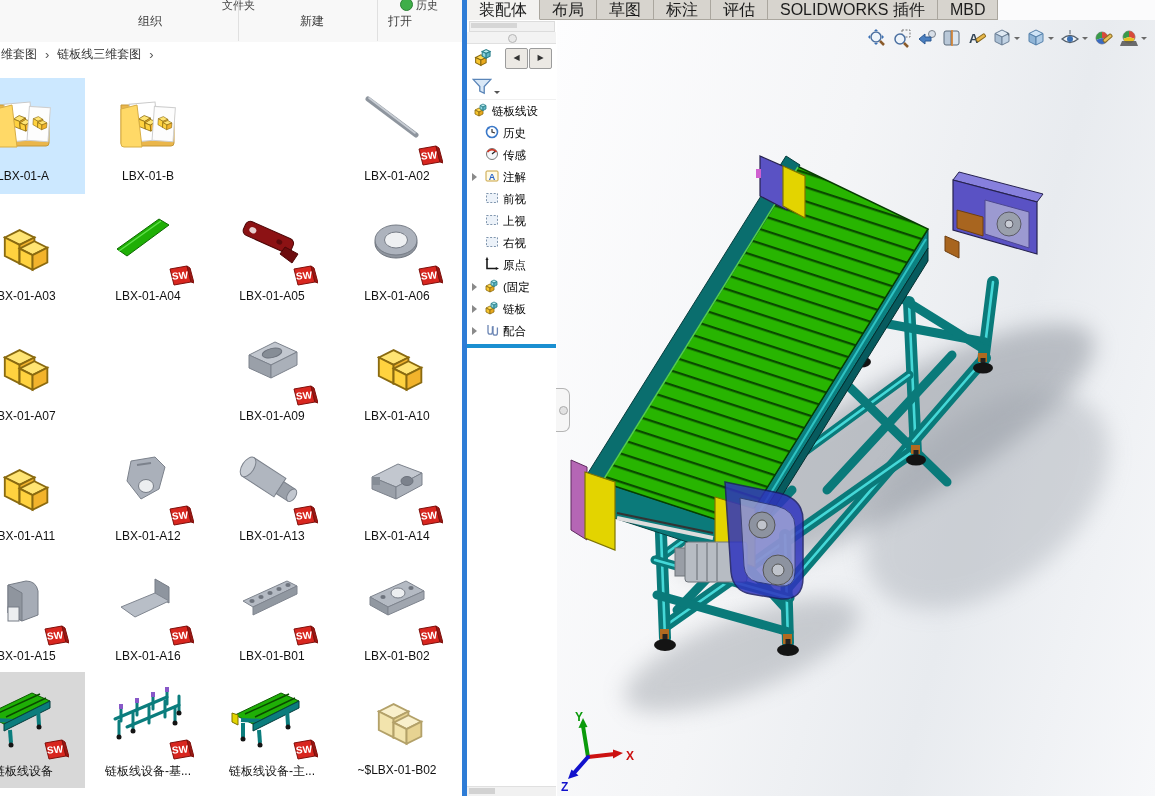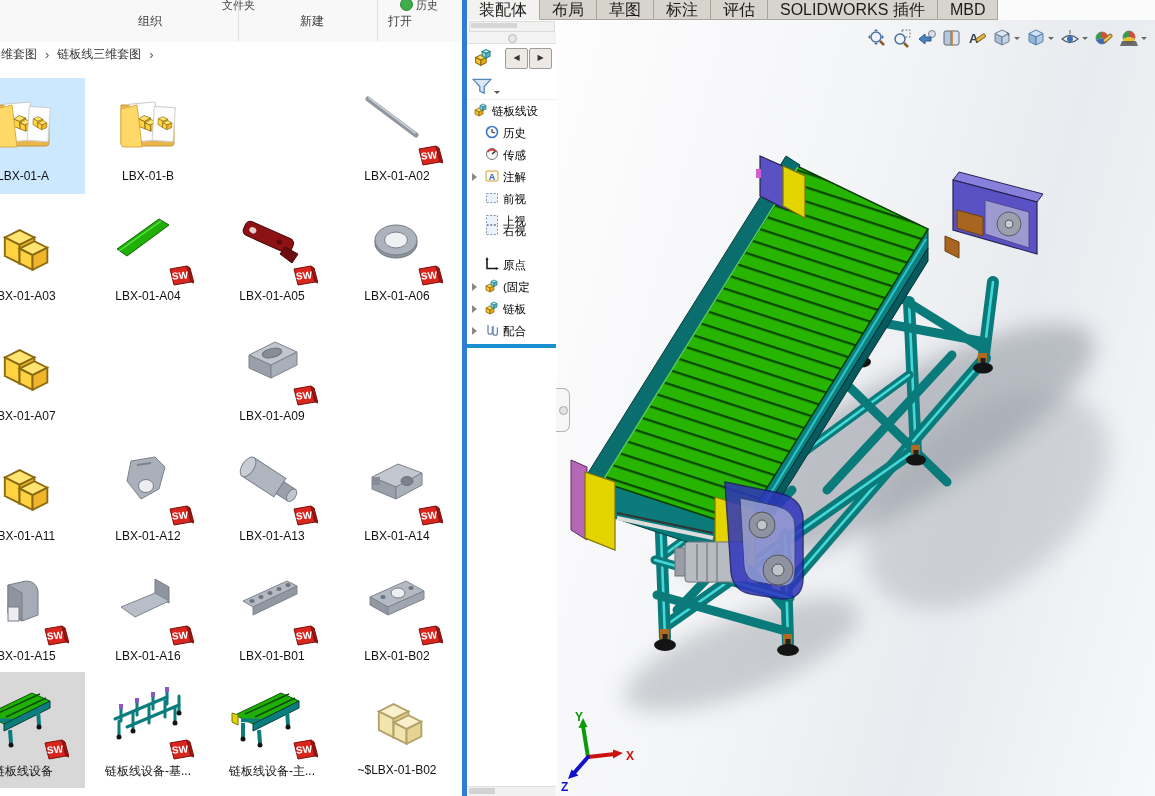--- a/index.html
+++ b/index.html
@@ -243,20 +243,28 @@
   <polygon points="36,38 62,25 62,38 36,51" fill="#aab0b9" stroke="#7c828c"></polygon>
   <ellipse cx="37" cy="26" rx="10" ry="4.5" transform="rotate(-13 37 26)" fill="#868d96" stroke="#6c727c"></ellipse>
 </svg>
             <svg class="badge" width="27" height="25" viewBox="0 0 27 25">
     <polygon points="3,6 20,3 24,19 7,22" fill="#d8261f" stroke="#7e0f0b"></polygon>
     <polygon points="20,3 23,5 27,20 24,19" fill="#9c1713" stroke="#7e0f0b"></polygon>
     <text x="13" y="16" transform="rotate(-6 13 13)" font-size="10" font-weight="bold" fill="#fff" text-anchor="middle">SW</text>
   </svg>
           </div>
     <div class="fname">LBX-01-A09</div>
+  </div>
+        <div class="cell" style="left: 335px; top: 251px;">
+    <div class="thumb">
+            <svg width="74" height="74" viewBox="0 0 74 74">
+  <use href="#stepblock" transform="translate(4,12) scale(1.85)"></use>
+</svg>
+          </div>
+    <div class="fname">LBX-01-A10</div>
   </div>
         <div class="cell" style="left: -39px; top: 371px;">
     <div class="thumb">
             <svg width="74" height="74" viewBox="0 0 74 74">
   <use href="#stepblock" transform="translate(4,12) scale(1.85)"></use>
 </svg>
           </div>
     <div class="fname">LBX-01-A11</div>
   </div>
         <div class="cell" style="left: 86px; top: 371px;">
@@ -552,21 +560,21 @@
   <rect x="2.5" y="3.5" width="11" height="9" fill="rgba(180,205,230,0.25)" stroke="#7f95ad" stroke-dasharray="2,1.6"></rect>
 </svg>
             <span class="tlab" style="left: 36px;">前视</span>
           </div>
           <div class="trow" style="top: 110px;">
             <svg width="16" height="16" viewBox="0 0 16 16" class="tico" style="left: 17px;">
   <rect x="2.5" y="3.5" width="11" height="9" fill="rgba(180,205,230,0.25)" stroke="#7f95ad" stroke-dasharray="2,1.6"></rect>
 </svg>
             <span class="tlab" style="left: 36px;">上视</span>
           </div>
-          <div class="trow" style="top: 120px; font-family: Liberation Serif, serif;">
+          <div class="trow" style="top: 132px; font-family: Liberation Serif, serif;">
             <svg width="16" height="16" viewBox="0 0 16 16" class="tico" style="left: 17px;">
   <rect x="2.5" y="3.5" width="11" height="9" fill="rgba(180,205,230,0.25)" stroke="#7f95ad" stroke-dasharray="2,1.6"></rect>
 </svg>
             <span class="tlab" style="left: 36px;">右视</span>
           </div>
           <div class="trow" style="top: 154px;">
             <svg width="16" height="16" viewBox="0 0 16 16" class="tico" style="left: 17px;">
   <path d="M3 3 L3 12.5 L12.5 12.5" fill="none" stroke="#1a1a1a" stroke-width="1.6"></path>
   <polygon points="3,0.8 1.5,4 4.5,4" fill="#1a1a1a"></polygon>
   <polygon points="15,12.5 11.8,11 11.8,14" fill="#1a1a1a"></polygon>

